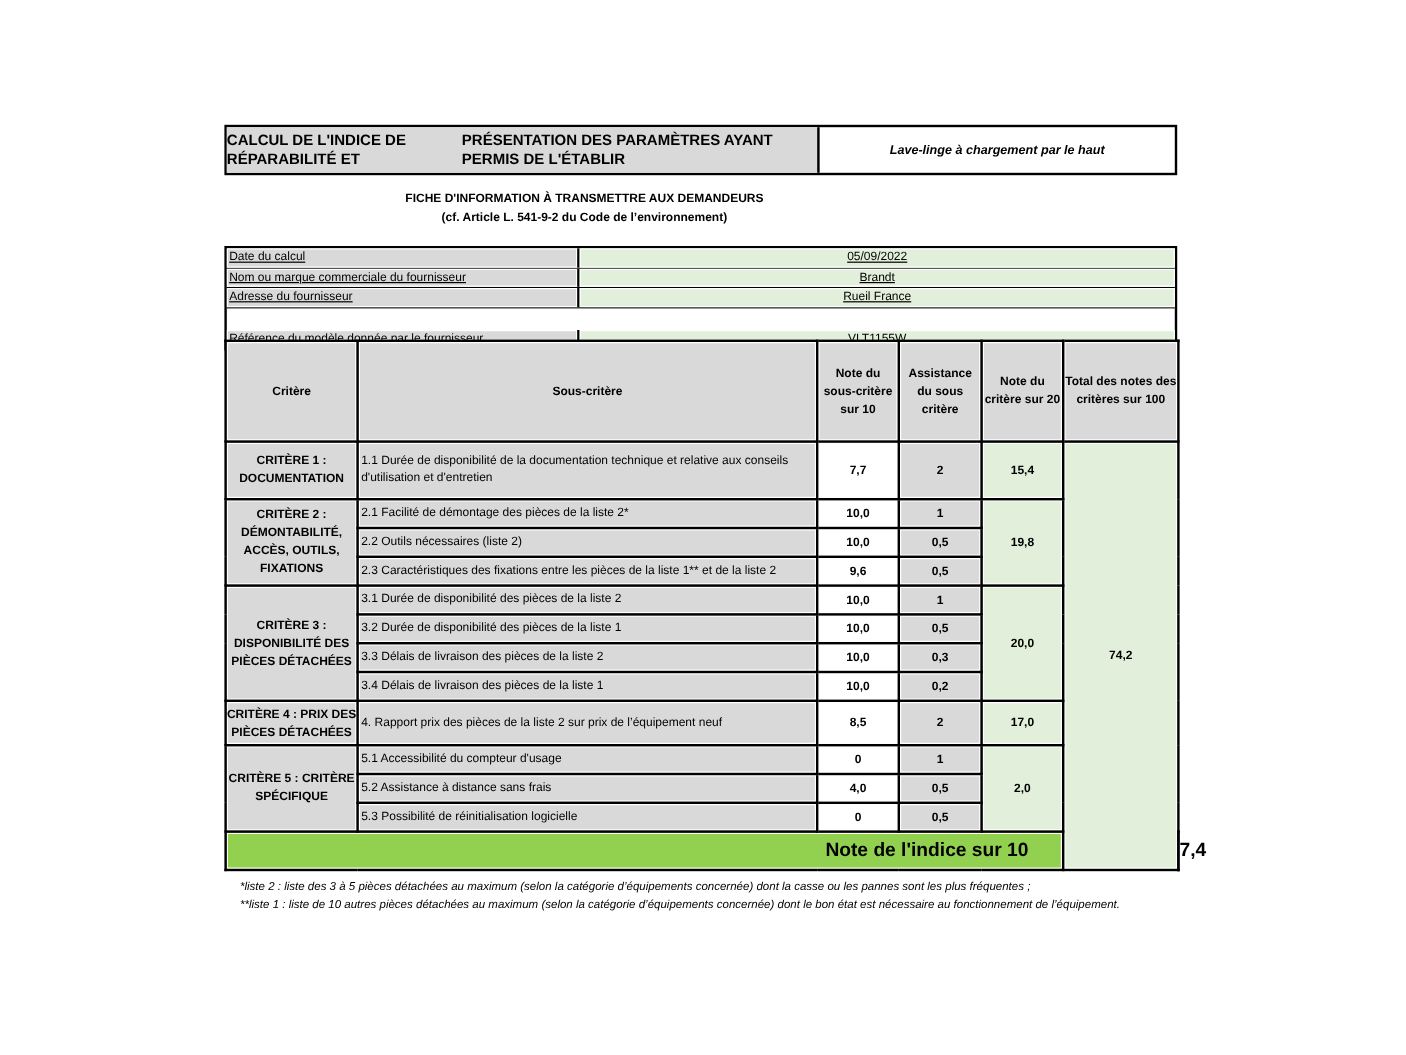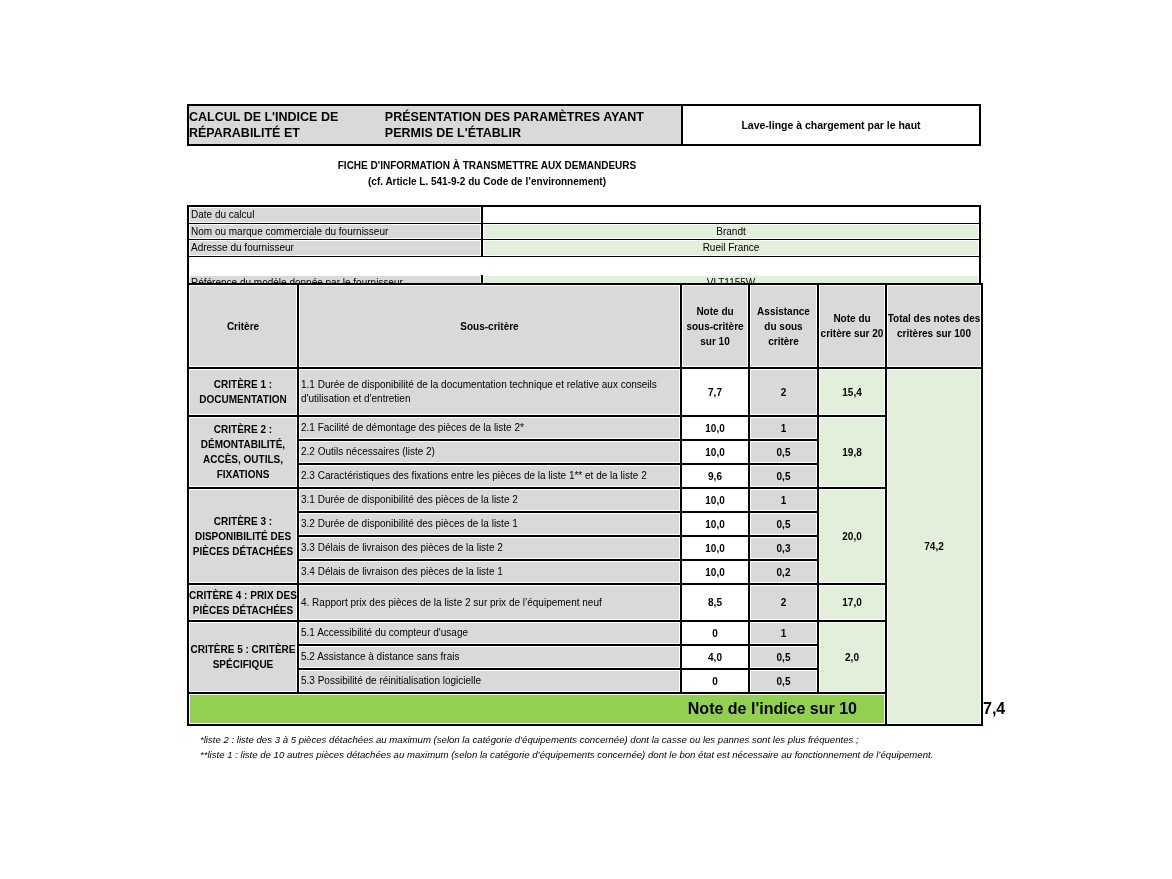--- a/index.html
+++ b/index.html
@@ -7,28 +7,28 @@
          font-family: "Liberation Sans", sans-serif; color: #000; }
   .abs { position: absolute; box-sizing: border-box; }
 
   
   #title-block { left: 187px; top: 104px; width: 794px; height: 42px;
                  border: 2px solid #000; display: flex; }
   #title-left { width: 492px; background: #d9d9d9; border-right: 2px solid #000;
                 display: flex; flex-direction: row; justify-content: center; align-items: center;
                 font-weight: bold; font-size: 12.5px; line-height: 16px; text-align: left; }
   #title-right { flex: 1; display: flex; align-items: center; justify-content: center;
-                 font-weight: bold; font-size: 10.5px; }
+                 font-style: italic; font-weight: bold; font-size: 10.5px; }
 
   #subtitle { left: 187px; top: 158px; width: 600px; text-align: center;
               font-weight: bold; font-size: 10px; line-height: 16px; }
 
   
   #info-table { left: 187px; top: 205px; width: 794px; border: 2px solid #000; }
-  .info-row { display: flex; height: 15.5px; border-bottom: 1.5px solid #000; }
+  .info-row { display: flex; height: 15.5px; border-bottom: 1.5px solid #000; text-decoration: underline; }
   .info-row:last-child { border-bottom: none; margin-top: 18px; }
   .info-label { width: 290px; background: #d9d9d9; border-right: 2px solid #000;
                 font-size: 10px; line-height: 15px; padding-left: 2px; box-shadow: inset 0 0 0 1px #fff; }
   .info-value { flex: 1; background: #e2efda; font-size: 10px; line-height: 15px; text-align: center;
                 box-shadow: inset 0 0 0 1px #fff; }
 
   
   #main-table { left: 187px; top: 283px; width: 794px; border-collapse: collapse; table-layout: fixed; }
   #main-table td { border: 2px solid #000; padding: 0; font-size: 10px; box-shadow: inset 0 0 0 1px #fff; }
   #main-table td.thin-top { border-top-width: 1px; }
@@ -60,20 +60,21 @@
 </div>
 
 <div id="subtitle" class="abs">
   <div>FICHE D'INFORMATION À TRANSMETTRE AUX DEMANDEURS</div>
   <div>(cf. Article L. 541-9-2 du Code de l’environnement)</div>
 </div>
 
 <div id="info-table" class="abs">
   <div class="info-row">
     <div class="info-label">Date du calcul</div>
+    <div class="info-value">05/09/2022</div>
   </div>
   <div class="info-row">
     <div class="info-label">Nom ou marque commerciale du fournisseur</div>
     <div class="info-value">Brandt</div>
   </div>
   <div class="info-row">
     <div class="info-label">Adresse du fournisseur</div>
     <div class="info-value">Rueil France</div>
   </div>
   <div class="info-row">

